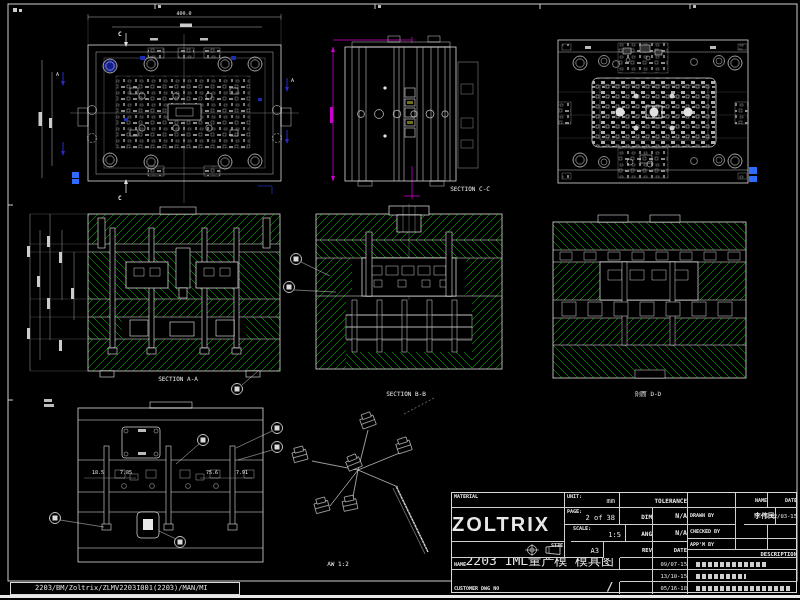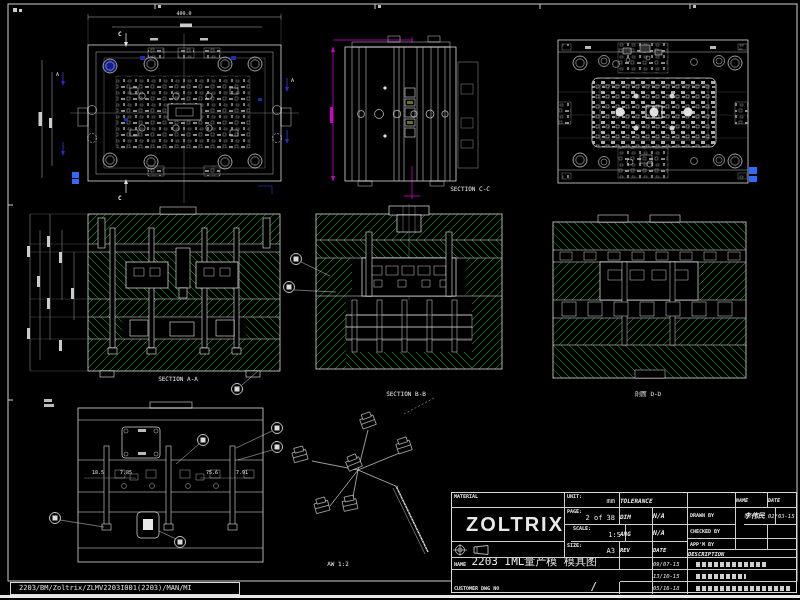--- a/index.html
+++ b/index.html
@@ -6,32 +6,32 @@
   .sheet{position:relative;width:800px;height:600px;background:#000;overflow:hidden;
          font-family:"DejaVu Sans Mono",monospace;}
   svg text{font-family:"DejaVu Sans Mono",monospace;fill:#e8e8e8;}
   
   .tb{position:absolute;left:451px;top:492px;width:346px;height:101px;
       border:1px solid #d9d9d9;box-sizing:border-box;background:#000;}
   .cell{position:absolute;border-right:1px solid #cfcfcf;border-bottom:1px solid #cfcfcf;
         box-sizing:border-box;color:#e8e8e8;overflow:hidden;}
   .cell.noR{border-right:none}.cell.noB{border-bottom:none}
   .lbl{position:absolute;left:2px;top:1px;font-size:5px;font-weight:bold;line-height:1;white-space:nowrap;}
-  .ctr{display:flex;align-items:center;justify-content:flex-start;font-weight:bold;font-style:italic;}
+  .ctr{display:flex;align-items:center;justify-content:flex-end;font-weight:bold;}
   .vBR{position:absolute;right:4px;bottom:2px;font-size:7px;line-height:1;white-space:nowrap;}
   .zol{font-family:"Liberation Sans",sans-serif;font-weight:bold;font-size:20px;
-       letter-spacing:2px;display:flex;align-items:center;justify-content:flex-end;}
+       letter-spacing:2px;display:flex;align-items:center;justify-content:flex-start;}
   .rowlbl{position:absolute;left:2px;top:3px;font-size:5px;font-weight:bold;white-space:nowrap;}
-  .rowval{position:absolute;right:22px;bottom:2px;font-size:11px;line-height:1;white-space:nowrap;margin-top:36px;}
+  .rowval{position:absolute;right:5px;bottom:2px;font-size:13px;line-height:1;white-space:nowrap;margin-top:36px;}
   .blob{position:absolute;top:4px;left:8px;height:5px;
         background:repeating-linear-gradient(90deg,#cfcfcf 0 4px,transparent 4px 6px);}
   
   .pathbox{position:absolute;left:10px;top:582px;width:230px;height:13px;
            border:1px solid #d9d9d9;box-sizing:border-box;color:#e0e0e0;
-           font-size:7px;line-height:11px;padding-left:8px;white-space:nowrap;overflow:hidden;}
+           font-size:7px;line-height:11px;padding-left:24px;white-space:nowrap;overflow:hidden;}
   .heavy{position:absolute;left:0;top:595px;width:800px;height:3px;background:#e8e8e8;}
 </style>
 </head>
 <body>
 
 <div class="sheet">
 
 <svg width="800" height="600" viewBox="0 0 800 600">
   <defs>
     <pattern id="h1" width="8" height="8" patternUnits="userSpaceOnUse">
@@ -571,21 +571,21 @@
   </div>
 
   <div class="cell" style="left:113px;top:15px;width:55px;height:17px">
         <span class="lbl">PAGE:</span>
         <span class="vBR">2 of 38</span>
       </div>
   <div class="cell" style="left:119px;top:32px;width:55px;height:17px">
         <span class="lbl">SCALE:</span>
         <span class="vBR">1:5</span>
       </div>
-  <div class="cell" style="left:113px;top:49px;width:55px;height:16px">
+  <div class="cell" style="left:97px;top:49px;width:55px;height:16px">
         <span class="lbl">SIZE:</span>
         <span class="vBR">A3</span>
       </div>
 
   <div class="cell ctr" style="left:168px;top:15px;width:33px;height:17px;font-size:6px">
         <span>DIM</span>
       </div>
   <div class="cell ctr" style="left:201px;top:15px;width:35px;height:17px;font-size:6.5px">
         <span>N/A</span>
       </div>

